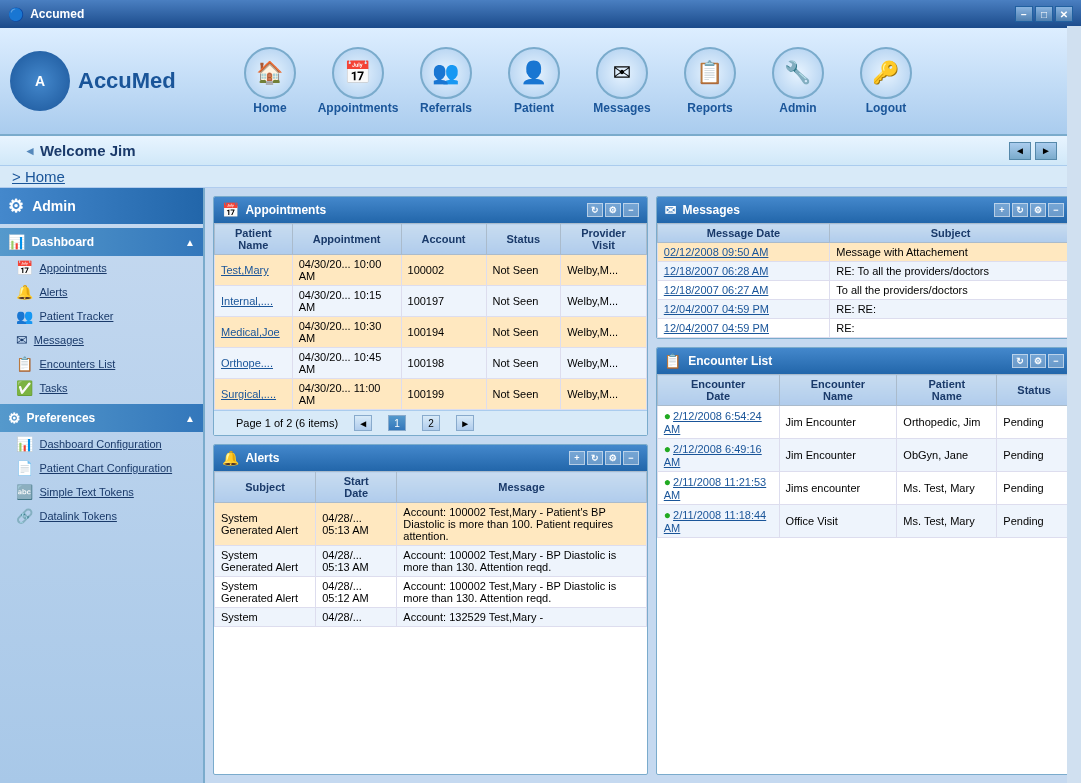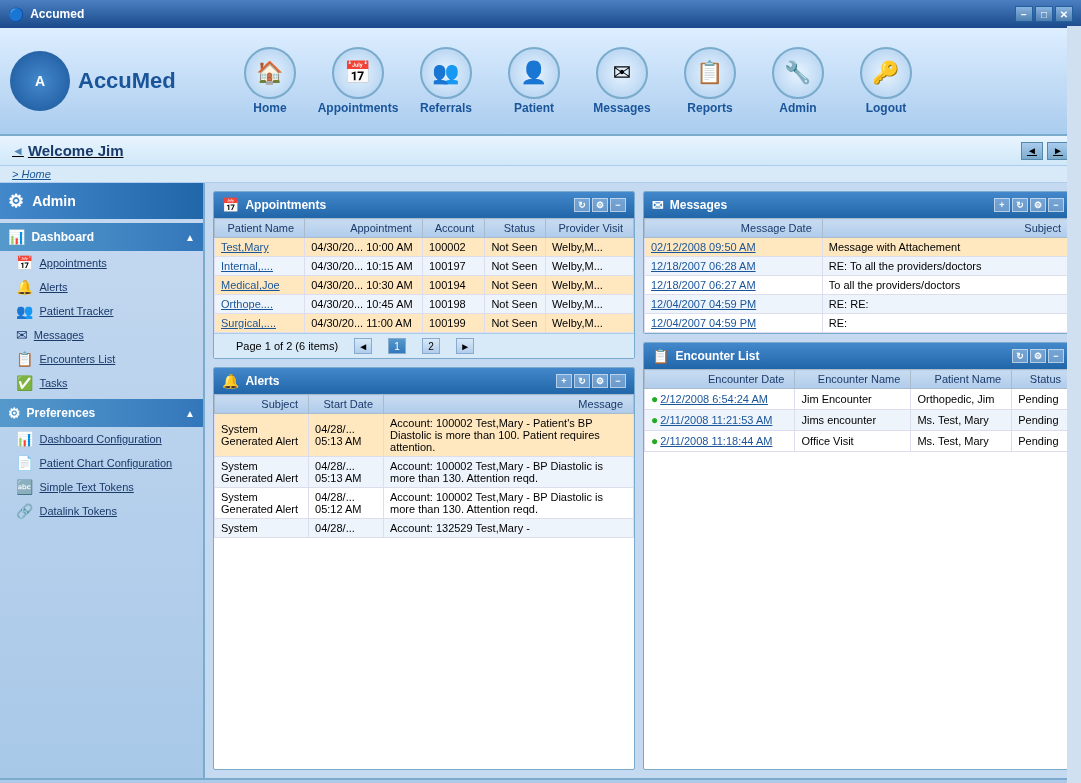--- a/index.html
+++ b/index.html
@@ -13,21 +13,21 @@
     
     .nav-bar { background: linear-gradient(to bottom, #ddeeff, #aaccee); height: 108px; display: flex; align-items: center; padding: 0 10px; border-bottom: 2px solid #7aabcc; }
     .logo-area { width: 200px; display: flex; align-items: center; }
     .logo-circle { width: 60px; height: 60px; background: radial-gradient(circle, #4488cc, #1a5599); border-radius: 50%; display: flex; align-items: center; justify-content: center; margin-right: 8px; }
     .nav-icons { display: flex; gap: 8px; margin-left: 20px; }
     .nav-item { display: flex; flex-direction: column; align-items: center; width: 80px; cursor: pointer; }
     .nav-icon-circle { width: 52px; height: 52px; background: radial-gradient(circle, #e8f4ff, #aaccee); border-radius: 50%; border: 2px solid #7aabcc; display: flex; align-items: center; justify-content: center; font-size: 22px; }
     .nav-item span { font-size: 12px; color: #1a5599; font-weight: bold; margin-top: 2px; }
 
     
-    .welcome-bar { background: linear-gradient(to bottom, #e8f4ff, #d0e8f8); height: 30px; display: flex; align-items: center; padding: 0 12px; border-bottom: 1px solid #aaccee; text-decoration: underline; }
+    .welcome-bar { background: linear-gradient(to bottom, #e8f4ff, #d0e8f8); height: 30px; display: flex; align-items: center; padding: 0 24px; border-bottom: 1px solid #aaccee; }
     .welcome-title { font-size: 15px; font-weight: bold; color: #1a3a6a; display: flex; align-items: center; }
     .welcome-title::before { content: '◄'; color: #5588bb; margin-right: 4px; font-size: 12px; }
     .welcome-controls { margin-left: auto; display: flex; gap: 4px; }
     .w-btn { width: 22px; height: 18px; background: linear-gradient(to bottom, #aaccee, #7aabcc); border: 1px solid #5588aa; display: flex; align-items: center; justify-content: center; font-size: 10px; cursor: pointer; }
 
     
     .main-layout { display: flex; height: calc(783px - 28px - 108px - 30px - 22px); }
 
     
     .sidebar { width: 205px; background: linear-gradient(to bottom, #c5d9f0, #a8c8e8); border-right: 2px solid #7aabcc; overflow-y: auto; }
@@ -47,36 +47,36 @@
 
     
     .panel { background: white; border: 1px solid #7aabcc; border-radius: 2px; overflow: hidden; display: flex; flex-direction: column; }
     .panel-header { background: linear-gradient(to bottom, #4488cc, #2266aa); height: 26px; display: flex; align-items: center; padding: 0 8px; color: white; font-weight: bold; font-size: 12px; }
     .panel-header .ph-icon { margin-right: 6px; font-size: 14px; }
     .panel-header .ph-controls { margin-left: auto; display: flex; gap: 2px; }
     .ph-ctrl-btn { width: 16px; height: 14px; background: rgba(255,255,255,0.3); border: 1px solid rgba(255,255,255,0.5); display: flex; align-items: center; justify-content: center; font-size: 9px; color: white; cursor: pointer; }
 
     
     .data-table { width: 100%; border-collapse: collapse; font-size: 11px; }
-    .data-table th { background: linear-gradient(to bottom, #c8dcf0, #b0ccec); padding: 3px 10px; text-align: right; border: 1px solid #aabbcc; font-weight: normal; color: #1a3a6a; }
+    .data-table th { background: linear-gradient(to bottom, #c8dcf0, #b0ccec); padding: 3px 20px; text-align: center; border: 1px solid #aabbcc; font-weight: bold; color: #1a3a6a; }
     .data-table td { padding: 3px 6px; border: 1px solid #dde; }
     .data-table tr:nth-child(even) td { background: #eef4fc; }
     .data-table tr:nth-child(odd) td { background: white; }
     .data-table tr.highlight td { background: #ffe8c0; margin-top: 35px; }
     .data-table td a { color: #1a5599; text-decoration: underline; }
 
     
     .pagination { display: flex; align-items: center; padding: 4px 22px; background: #d8eaf8; border-top: 1px solid #aaccee; font-size: 11px; gap: 16px; }
     .page-btn { width: 18px; height: 16px; background: linear-gradient(to bottom, #d8eaf8, #b0ccec); border: 1px solid #88aacc; display: flex; align-items: center; justify-content: center; font-size: 10px; cursor: pointer; }
     .page-btn.active { background: linear-gradient(to bottom, #5599cc, #3377bb); color: white; }
 
     
     .footer { background: linear-gradient(to bottom, #b0ccec, #8aabcc); height: 22px; display: flex; align-items: center; padding: 0 12px; font-size: 11px; color: #1a3a6a; border-top: 2px solid #7aabcc; }
     .enc-icon { color: #22aa22; font-size: 12px; margin-right: 2px; }
-    .breadcrumb-row { padding: 2px 12px; background: #d8eaf8; font-size: 11px; color: #666; border-bottom: 1px solid #b0ccee; font-style: italic; }
+    .breadcrumb-row { padding: 2px 12px; background: #d8eaf8; font-size: 15px; color: #666; border-bottom: 1px solid #b0ccee; }
     .breadcrumb-row a { color: #1a5599; text-decoration: underline; }
     .appt-panel { flex: 0 0 auto; }
   </style>
 </head>
 <body>
 
 <div class="title-bar">
   <span style="font-size:13px; margin-right:6px;">🔵</span>
   <span>Accumed</span>
   <div class="title-bar-buttons">
@@ -392,20 +392,26 @@
               </tr>
             </thead>
             <tbody id="encounters-body">
                 <tr>
     <td><span class="enc-icon">●</span><a>2/12/2008 6:54:24 AM</a></td>
     <td>Jim Encounter</td>
     <td>Orthopedic, Jim</td>
     <td>Pending</td>
   </tr>
                 <tr>
+    <td><span class="enc-icon">●</span><a>2/12/2008 6:49:16 AM</a></td>
+    <td>Jim Encounter</td>
+    <td>ObGyn, Jane</td>
+    <td>Pending</td>
+  </tr>
+                <tr>
     <td><span class="enc-icon">●</span><a>2/11/2008 11:21:53 AM</a></td>
     <td>Jims encounter</td>
     <td>Ms. Test, Mary</td>
     <td>Pending</td>
   </tr>
                 <tr>
     <td><span class="enc-icon">●</span><a>2/11/2008 11:18:44 AM</a></td>
     <td>Office Visit</td>
     <td>Ms. Test, Mary</td>
     <td>Pending</td>

